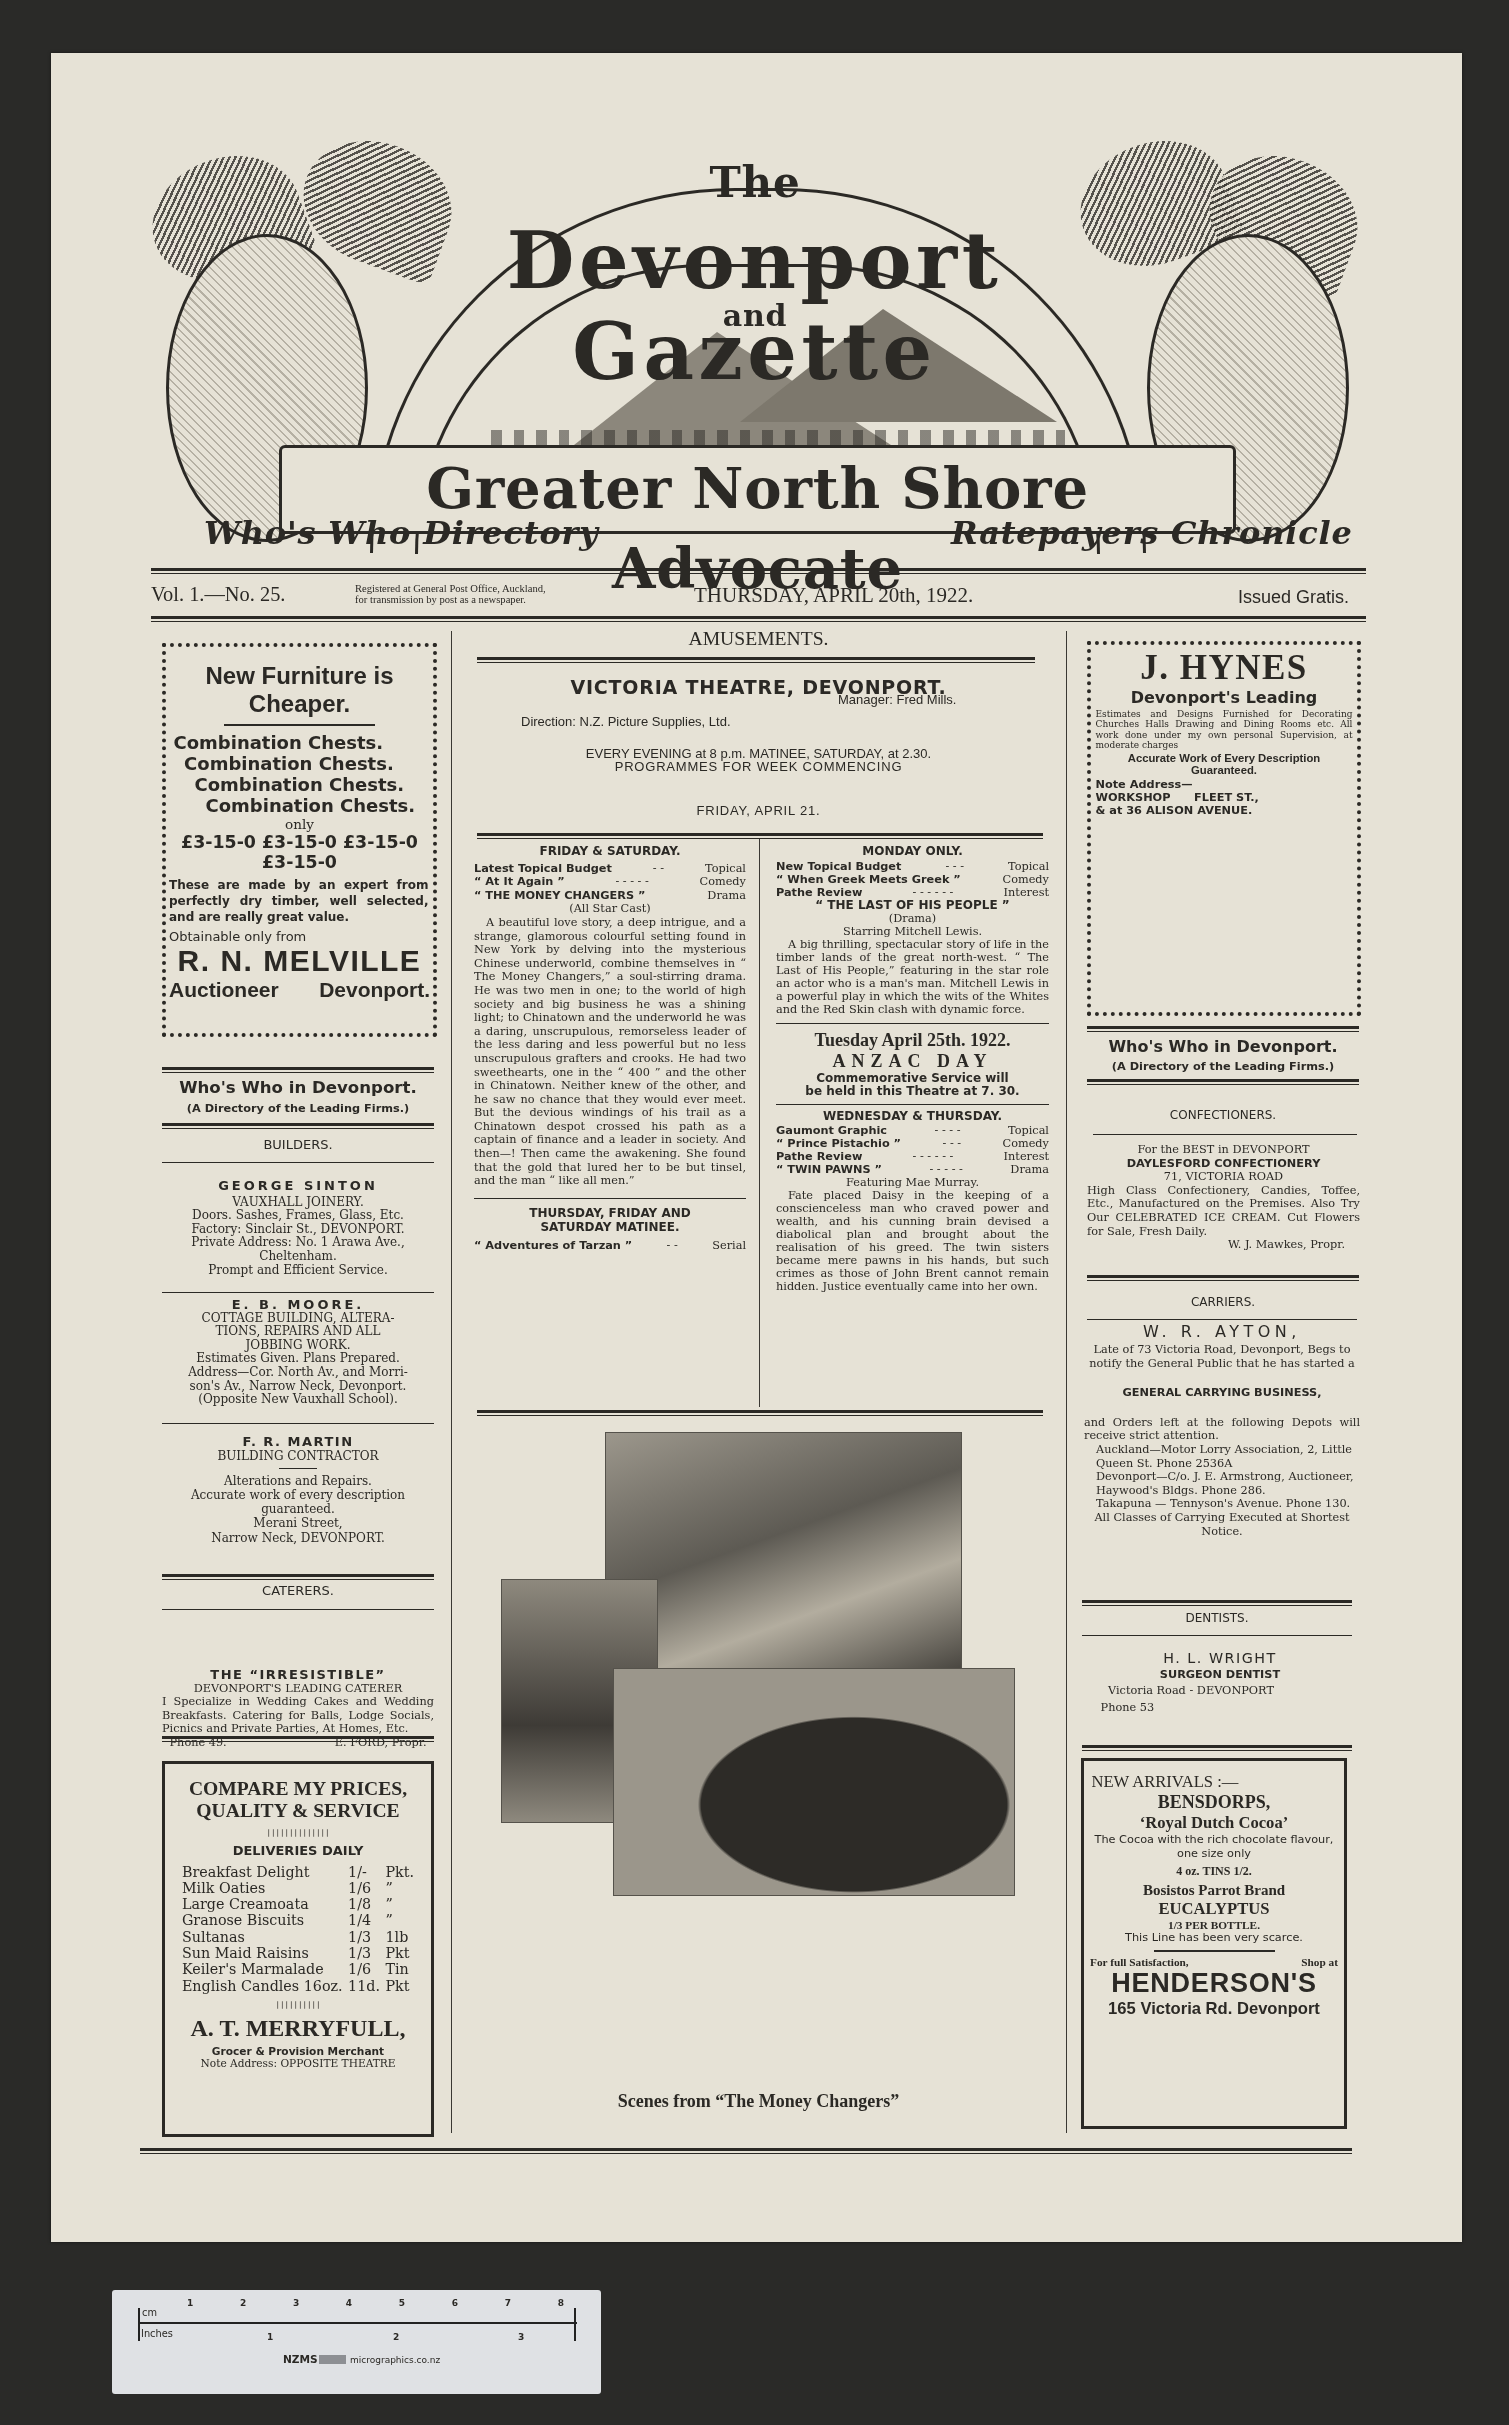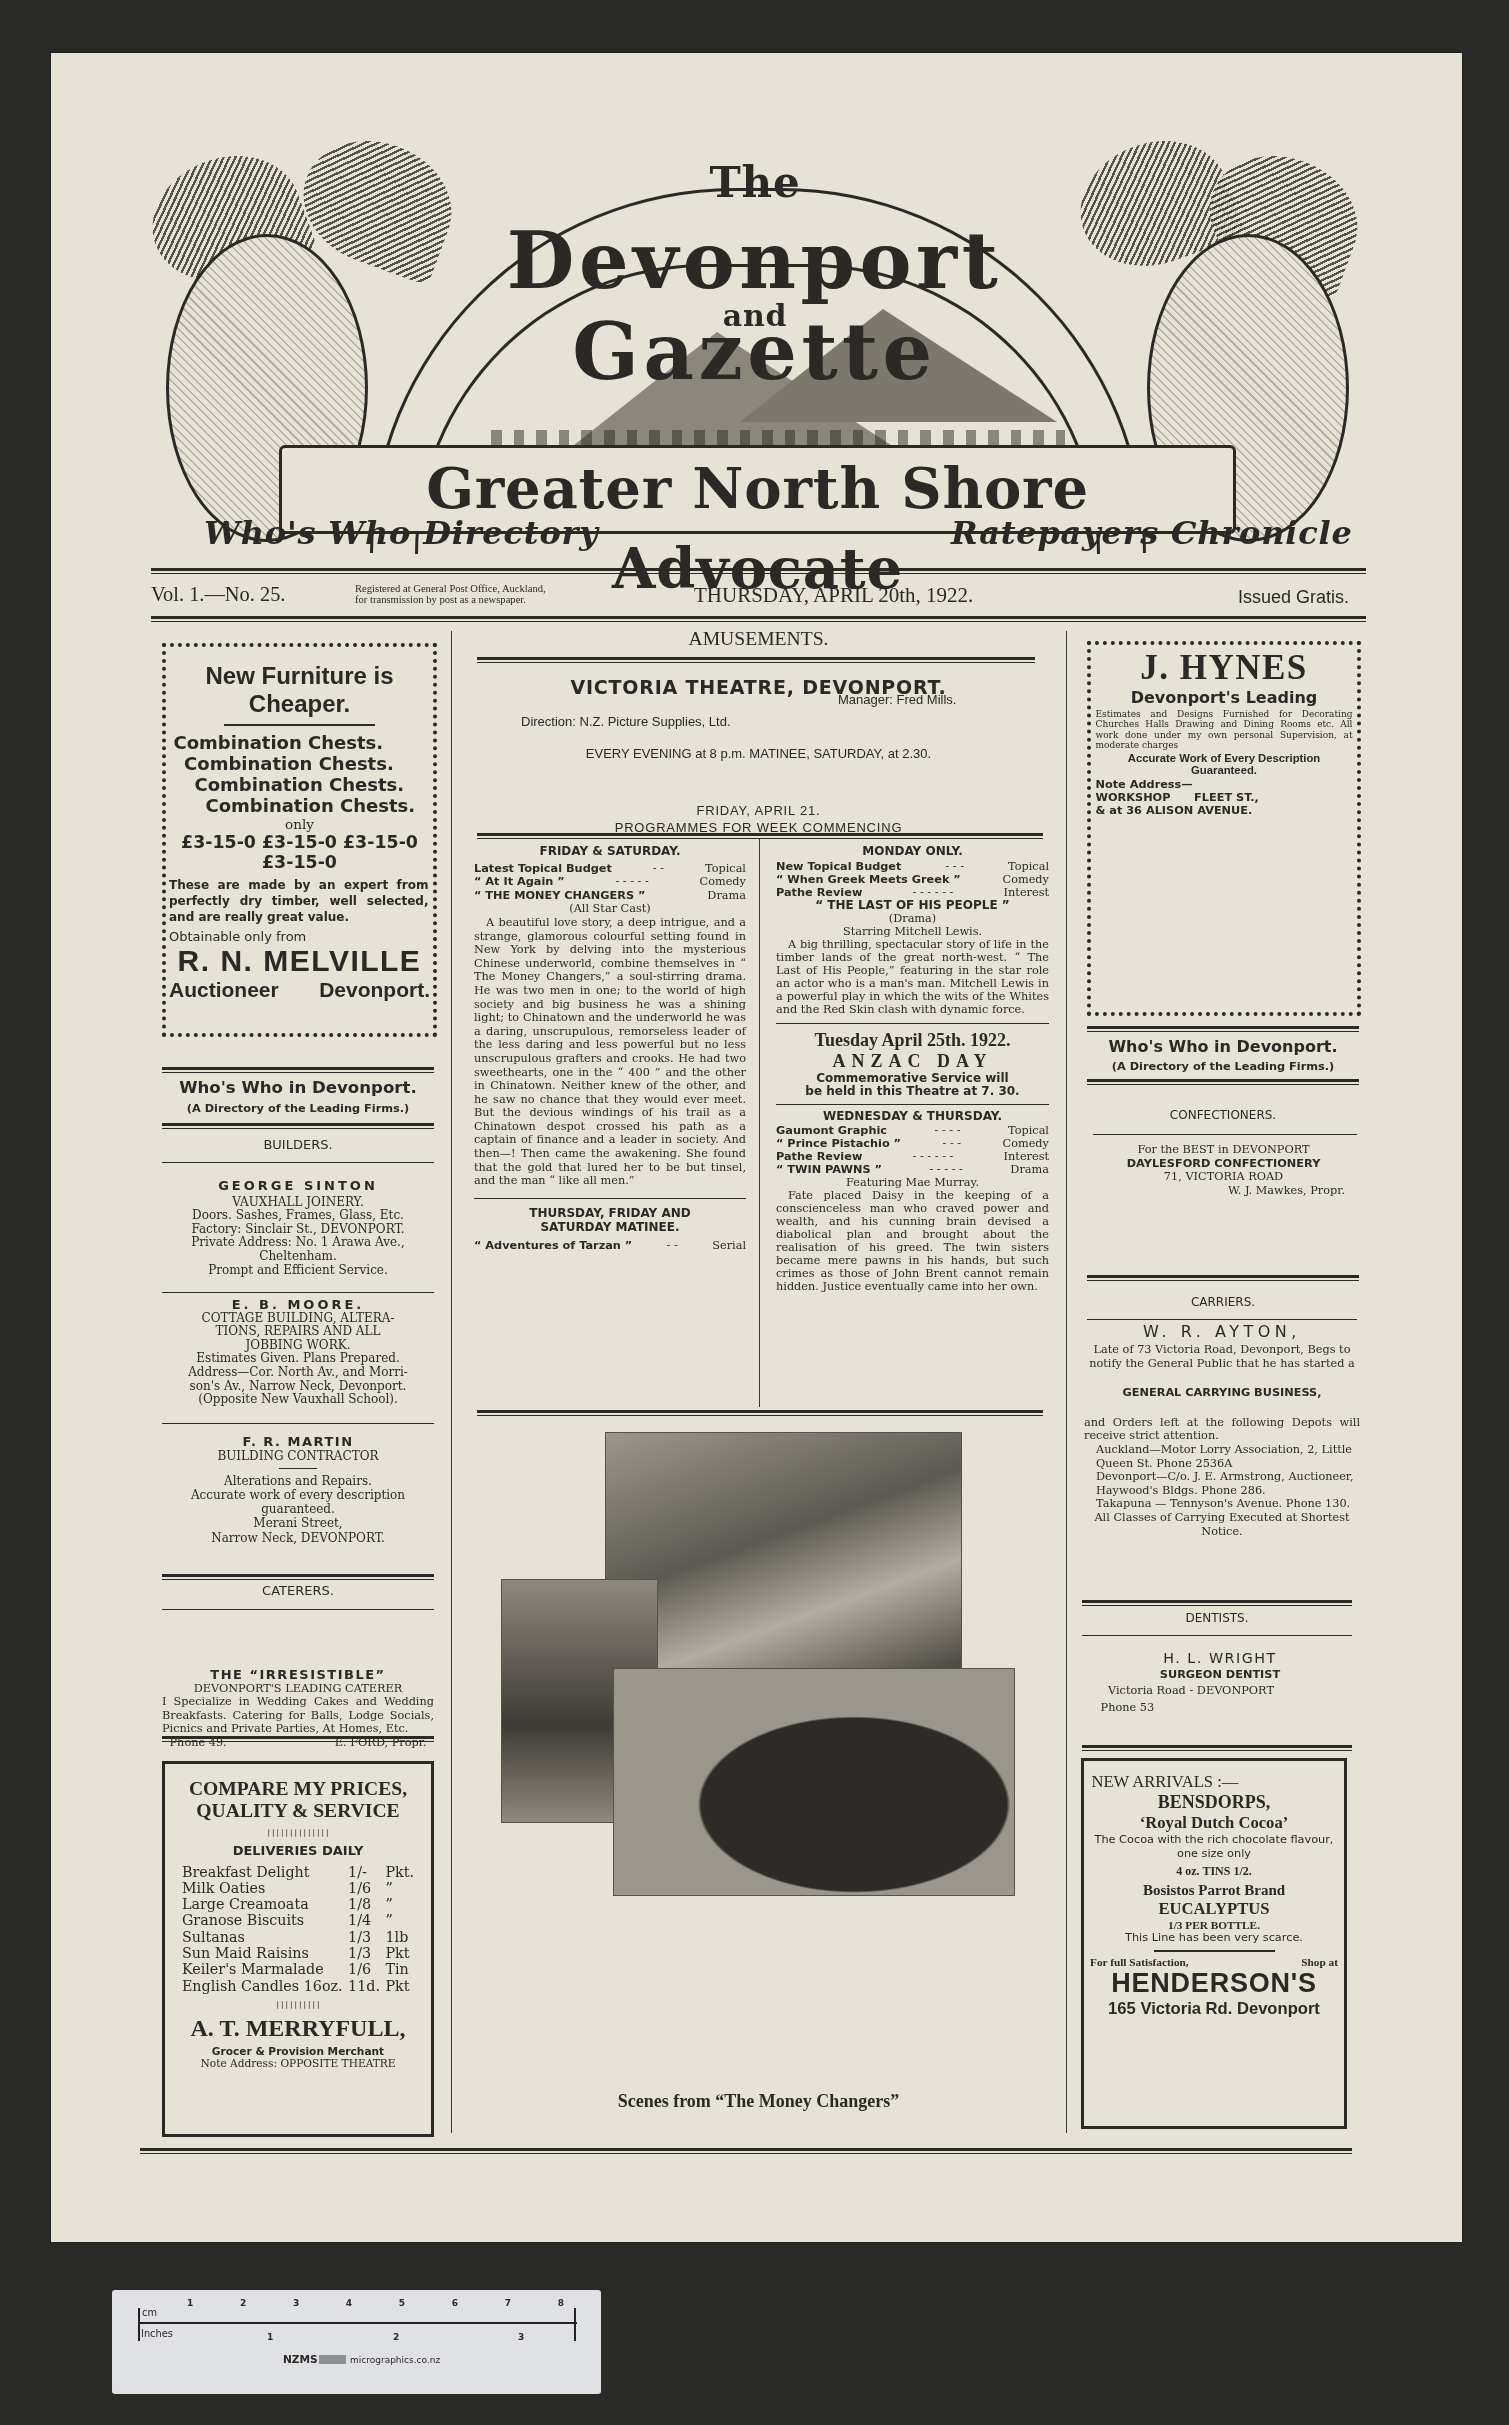--- a/index.html
+++ b/index.html
@@ -197,21 +197,21 @@
   <div class="center sans bold" style="font-size:10.6px;margin-top:3px;">Grocer &amp; Provision Merchant</div>
   <div class="center" style="font-size:10.6px;">Note Address:  OPPOSITE THEATRE</div>
 </div>
 
 <div class="abs center libserif" style="left:468px;top:628px;width:581px;font-size:19.6px;">AMUSEMENTS.</div>
 <div class="abs rule2" style="left:477px;top:657px;width:558px;"></div>
 <div class="abs center sans bold" style="left:468px;top:676px;width:581px;font-size:19px;letter-spacing:0.8px;">VICTORIA THEATRE, DEVONPORT.</div>
 <div class="abs lib" style="left:521px;top:714px;font-size:13px;">Direction:  N.Z. Picture Supplies, Ltd.</div>
 <div class="abs lib" style="left:838px;top:692px;font-size:13px;">Manager:  Fred Mills.</div>
 <div class="abs center lib" style="left:468px;top:746px;width:581px;font-size:13px;">EVERY EVENING at 8 p.m.    MATINEE, SATURDAY, at 2.30.</div>
-<div class="abs center lib" style="left:468px;top:820px;width:581px;font-size:13px;letter-spacing:0.8px;">PROGRAMMES FOR WEEK COMMENCING</div>
+<div class="abs center lib" style="left:468px;top:759px;width:581px;font-size:13px;letter-spacing:0.8px;">PROGRAMMES FOR WEEK COMMENCING</div>
 <div class="abs center lib" style="left:468px;top:803px;width:581px;font-size:13px;letter-spacing:0.8px;">FRIDAY, APRIL 21.</div>
 <div class="abs rule2" style="left:477px;top:833px;width:566px;"></div>
 <div class="vrule" style="left:759px;top:839px;height:568px;"></div>
 
 <div class="abs" style="left:474px;top:845px;width:272px;font-size:11.3px;line-height:13.6px;">
   <div class="center sans bold" style="font-size:12px;margin-bottom:3px;">FRIDAY &amp; SATURDAY.</div>
   <div class="prog">
       <span class="sans bold">Latest Topical Budget</span>
       <span>- -</span>
       <span>Topical</span>
@@ -309,20 +309,21 @@
 <div class="abs rule2" style="left:1087px;top:1026px;width:272px;"></div>
 <div class="abs center sans bold" style="left:1087px;top:1037px;width:272px;font-size:16px;">Who's Who in Devonport.</div>
 <div class="abs center sans bold" style="left:1087px;top:1060px;width:272px;font-size:11.3px;">(A Directory of the Leading Firms.)</div>
 <div class="abs rule2" style="left:1087px;top:1079px;width:272px;"></div>
 <div class="abs center sans" style="left:1087px;top:1108px;width:272px;font-size:12px;">CONFECTIONERS.</div>
 <div class="abs rule1" style="left:1093px;top:1134px;width:264px;"></div>
 <div class="abs" style="left:1087px;top:1143px;width:273px;font-size:11.3px;line-height:13.6px;">
   <div class="center">For the BEST in DEVONPORT</div>
   <div class="center sans bold">DAYLESFORD  CONFECTIONERY</div>
   <div class="center">71, VICTORIA ROAD</div>
+  <div class="justify">High Class Confectionery, Candies, Toffee, Etc., Manufactured on the Premises. Also Try Our CELEBRATED ICE CREAM. Cut Flowers for Sale, Fresh Daily.</div>
   <div style="text-align:right;padding-right:15px;">W. J. Mawkes, Propr.</div>
 </div>
 <div class="abs rule2" style="left:1087px;top:1275px;width:272px;"></div>
 <div class="abs center sans" style="left:1087px;top:1295px;width:272px;font-size:12px;">CARRIERS.</div>
 <div class="abs rule1" style="left:1087px;top:1319px;width:270px;"></div>
 <div class="abs" style="left:1084px;top:1325px;width:276px;font-size:11.3px;line-height:13.6px;">
   <div class="center sans" style="font-size:16px;letter-spacing:4.5px;margin-bottom:4.5px;">W. R. AYTON,</div>
   <div class="center">Late of 73 Victoria Road, Devonport, Begs to notify the General Public that he has started a</div>
   <div class="center sans bold" style="margin:16px 0;text-align:center;">GENERAL CARRYING BUSINESS,</div>
   <div class="justify">and Orders left at the following Depots will receive strict attention.</div>

